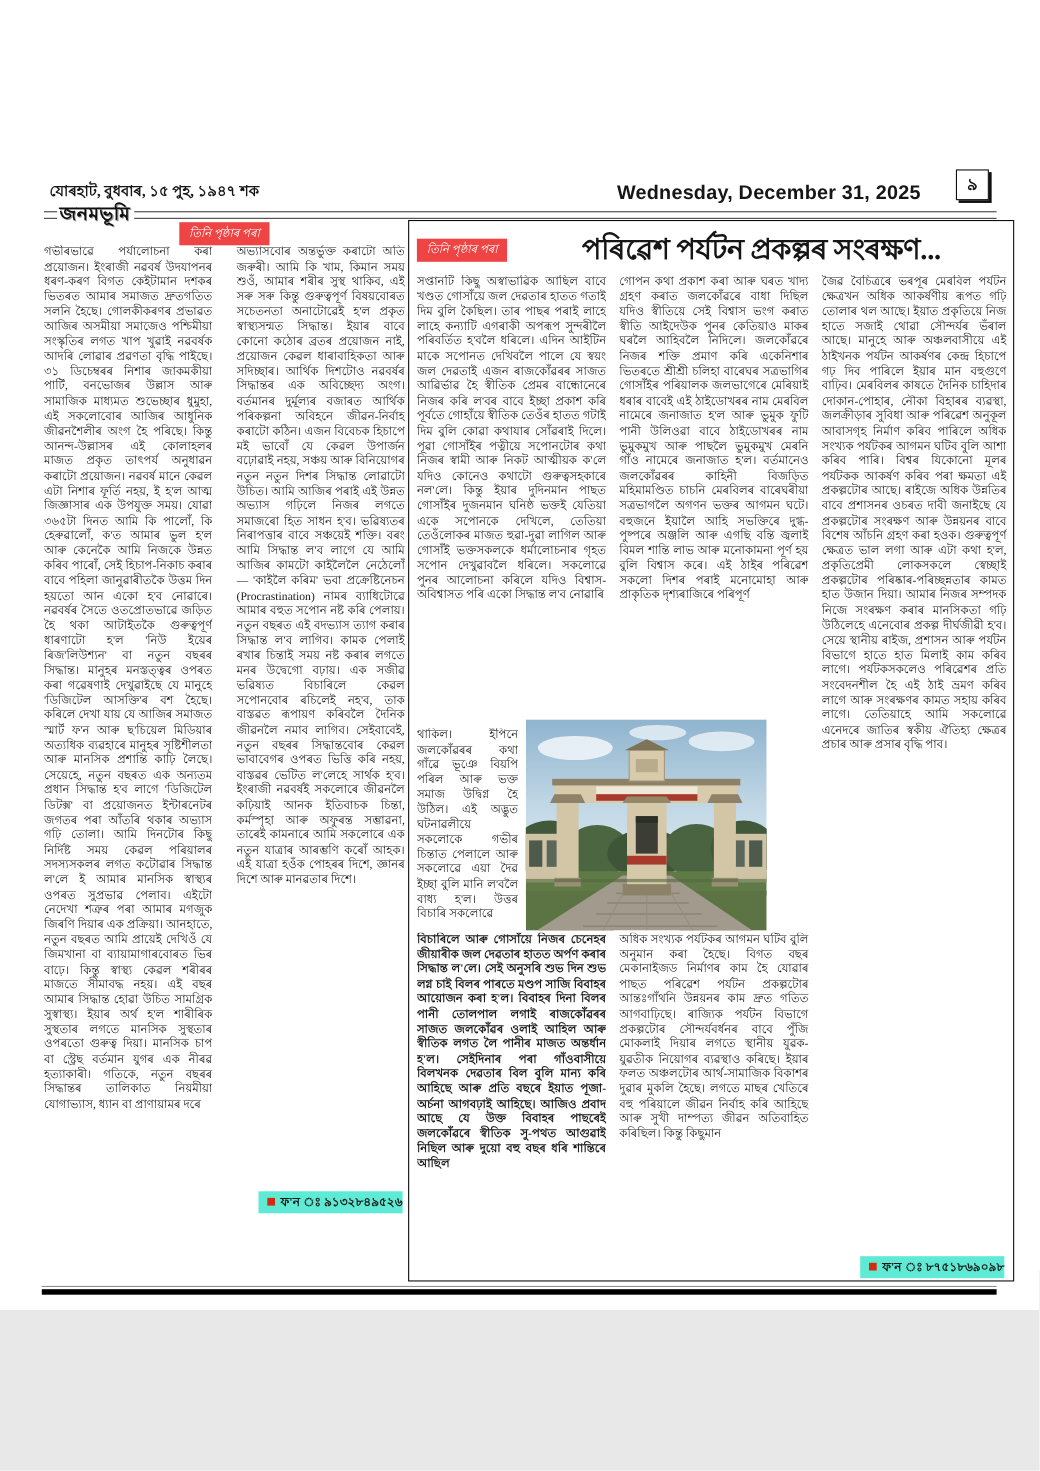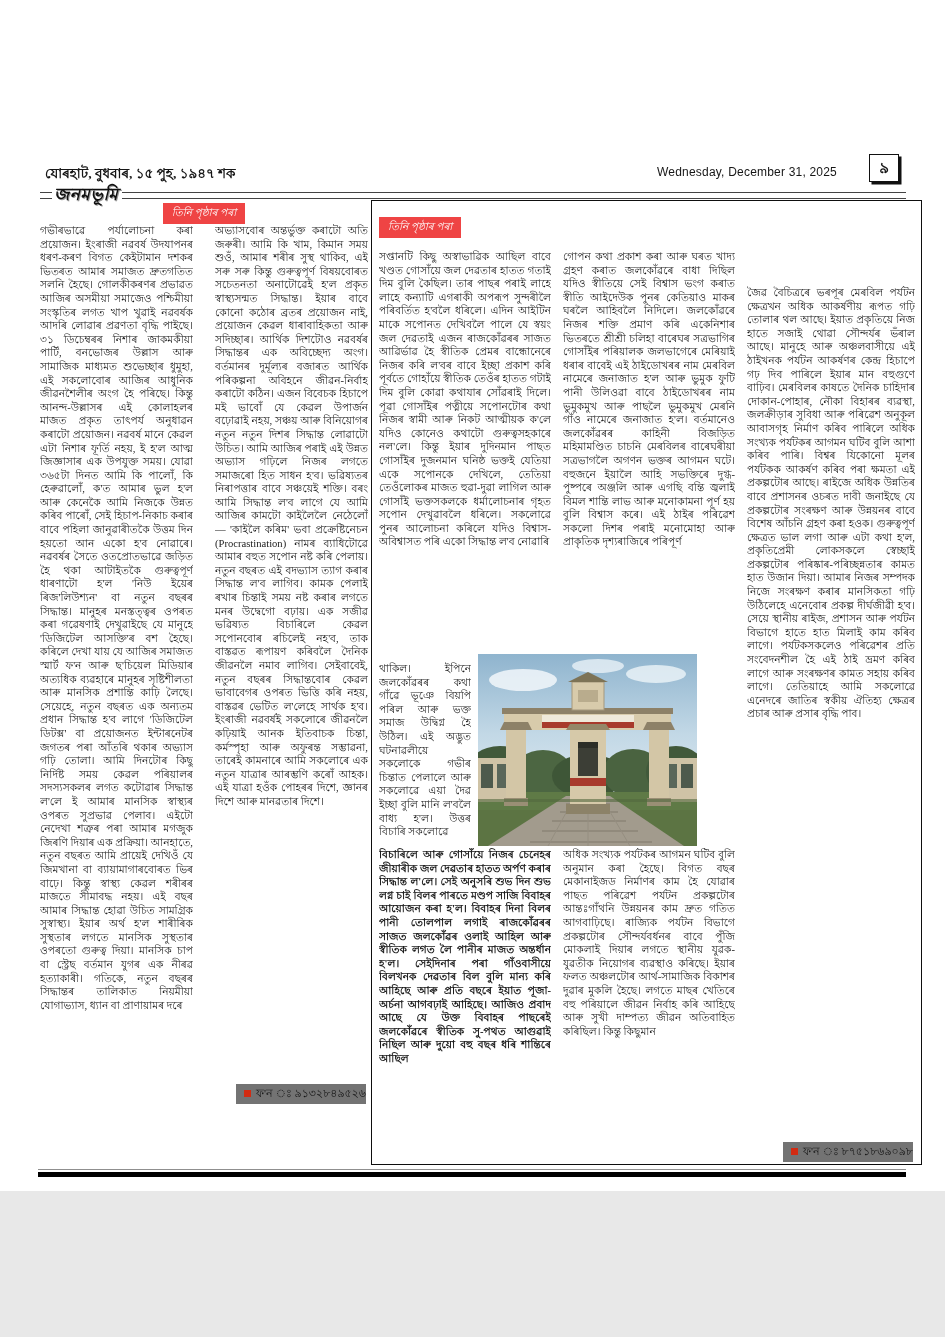--- a/index.html
+++ b/index.html
@@ -2,37 +2,37 @@
 <html><head>
 <meta charset="utf-8">
 <style>
   html,body{margin:0;padding:0;background:#e8e8e8;}
   .sheet{position:relative;width:945px;height:1191px;background:#ffffff;margin:0 auto;overflow:hidden;
          font-family:"Liberation Serif","DejaVu Serif",serif;color:#161616;}
   
   .dateline{position:absolute;left:45px;top:160px;width:860px;height:26px;}
   .dl-left{position:absolute;left:0;top:3px;font-weight:bold;font-size:13.5px;}
   .dl-date{position:absolute;right:68px;top:5px;font-family:"Liberation Sans","DejaVu Sans",sans-serif;
-           font-weight:normal;font-size:12px;letter-spacing:.2px;}
+           font-weight:bold;font-size:18px;letter-spacing:.2px;}
   .pagenum-box{position:absolute;right:6px;top:-6px;width:28px;height:26px;border:1.5px solid #111;
                box-shadow:2.5px 2.5px 0 #111;display:flex;align-items:center;justify-content:center;
                font-weight:bold;font-size:15px;background:#fff;}
   
   .masthead-row{position:absolute;left:40px;top:186px;width:866px;height:18px;display:flex;align-items:center;}
   .dbl{height:5px;border-top:1.6px solid #444;border-bottom:1.6px solid #444;}
   .seg{width:12px;margin-right:2px;}
   .grow{flex:1 1 auto;margin-left:4px;}
-  .masthead{font-weight:bold;font-style:italic;font-size:17px;letter-spacing:.5px;color:#101010;
+  .masthead{font-weight:bold;font-size:17px;letter-spacing:.5px;color:#101010;
             text-shadow:1px 1px 0 #9a9a9a;}
   
   .btxt{font-size:10.6px;line-height:13.6px;text-align:justify;overflow:hidden;color:#1b1b1b;}
   .kicker{background:#ef4444;color:#fff;font-style:italic;font-size:10.5px;padding:2px 9px;
           display:inline-block;white-space:nowrap;}
-  .phone-line{position:absolute;right:2px;bottom:0;background:#737373;padding:1px 0 0 8px;
-              font-weight:normal;font-size:11px;white-space:nowrap;}
+  .phone-line{position:absolute;right:2px;bottom:0;background:#5eead4;padding:1px 0 0 8px;
+              font-weight:bold;font-size:11px;white-space:nowrap;}
   .redsq{display:inline-block;width:7px;height:7px;background:#d22b12;margin-right:5px;}
   
   .left-article{position:absolute;left:40px;top:202px;width:328px;height:964px;}
   .la-kickwrap{text-align:center;}
   .la-head{margin:1px 0 7px 0;text-align:center;font-size:30px;line-height:34px;font-weight:bold;
            letter-spacing:-.5px;}
   .la-cols{display:flex;gap:22px;height:880px;}
   .la-col{flex:1 1 0;position:relative;}
   .la-col .btxt{height:100%;}
   
@@ -41,21 +41,21 @@
   .ra-header{display:flex;align-items:center;gap:9px;height:42px;}
   .ra-head{flex:1;text-align:center;font-size:26px;line-height:30px;font-weight:bold;margin:0;letter-spacing:-.3px;}
   .ra-body{position:relative;height:912px;margin-top:2px;}
   .blk{position:absolute;}
   .c1t{left:0;top:0;width:172px;height:402px;}
   .c1s{left:0;top:412px;width:92px;height:196px;}
   .c1b{left:0;top:598px;width:172px;height:314px;font-weight:bold;}
   .c2t{left:184px;top:0;width:172px;height:402px;}
   .c2b{left:184px;top:598px;width:172px;height:314px;}
   .c3 {left:368px;top:0;width:168px;height:912px;position:absolute;}
-  .c3 .btxt{height:100%;margin-top:36px;}
+  .c3 .btxt{height:100%;}
   .photo{position:absolute;left:99px;top:404px;width:219px;height:192px;}
   
   .bottom-rule-thin{position:absolute;left:38px;top:1169px;width:868px;height:0;border-top:1.4px solid #8f8f8f;}
   .bottom-rule-thick{position:absolute;left:38px;top:1172px;width:868px;height:4.5px;background:#000;}
 </style>
 </head>
 <body>
 
 <div class="sheet">
 
@@ -86,20 +86,21 @@
         <div class="phone-line">
           <span class="redsq"></span><span>ফ'ন ঃ ৯১৩২৮৪৯৫২৬</span>
         </div>
       </div>
     </div>
   </div>
 
   <div class="right-article">
     <div class="ra-header">
       <span class="kicker">তিনি পৃষ্ঠাৰ পৰা</span>
+      <div class="ra-head">পৰিৱেশ পৰ্যটন প্ৰকল্পৰ সংৰক্ষণ...</div>
     </div>
     <div class="ra-body">
       <div class="blk c1t btxt">সপ্তানটি কিছু অস্বাভাৱিক আছিল বাবে খণ্ডত গোসাঁয়ে জল দেৱতাৰ হাতত গতাই দিম বুলি কৈছিল। তাৰ পাছৰ পৰাই লাহে লাহে কন্যাটি এগৰাকী অপৰূপ সুন্দৰীলৈ পৰিবৰ্তিত হ'বলৈ ধৰিলে। এদিন আইটিন মাকে সপোনত দেখিবলৈ পালে যে স্বয়ং জল দেৱতাই এজন ৰাজকোঁৱৰৰ সাজত আৱিৰ্ভাৱ হৈ স্বীতিক প্ৰেমৰ বান্ধোনেৰে নিজৰ কৰি ল'বৰ বাবে ইচ্ছা প্ৰকাশ কৰি পূৰ্বতে গোহাঁয়ে স্বীতিক তেওঁৰ হাতত গটাই দিম বুলি কোৱা কথাযাৰ সোঁৱৰাই দিলে। পূৱা গোসাঁইৰ পত্নীয়ে সপোনটোৰ কথা নিজৰ স্বামী আৰু নিকট আত্মীয়ক ক'লে যদিও কোনেও কথাটো গুৰুত্বসহকাৰে নল'লে। কিন্তু ইয়াৰ দুদিনমান পাছত গোসাঁইৰ দুজনমান ঘনিষ্ঠ ভক্তই যেতিয়া একে সপোনকে দেখিলে, তেতিয়া তেওঁলোকৰ মাজত হুৱা-দুৱা লাগিল আৰু গোসাঁই ভক্তসকলকে ধৰ্মালোচনাৰ গৃহত সপোন দেখুৱাবলৈ ধৰিলে। সকলোৱে পুনৰ আলোচনা কৰিলে যদিও বিশ্বাস-অবিশ্বাসত পৰি একো সিদ্ধান্ত ল'ব নোৱাৰি</div>
       <div class="blk c1s btxt">থাকিল। ইপিনে জলকোঁৱৰৰ কথা গাঁৱে ভূঞে বিয়পি পৰিল আৰু ভক্ত সমাজ উদ্বিগ্ন হৈ উঠিল। এই অদ্ভুত ঘটনাৱলীয়ে সকলোকে গভীৰ চিন্তাত পেলালে আৰু সকলোৱে এয়া দৈৱ ইচ্ছা বুলি মানি ল'বলৈ বাধ্য হ'ল। উত্তৰ বিচাৰি সকলোৱে</div>
       <div class="blk c1b btxt">বিচাৰিলে আৰু গোসাঁয়ে নিজৰ চেনেহৰ জীয়াৰীক জল দেৱতাৰ হাতত অৰ্পণ কৰাৰ সিদ্ধান্ত ল'লে। সেই অনুসৰি শুভ দিন শুভ লগ্ন চাই বিলৰ পাৰতে মণ্ডপ সাজি বিবাহৰ আয়োজন কৰা হ'ল। বিবাহৰ দিনা বিলৰ পানী তোলপাল লগাই ৰাজকোঁৱৰৰ সাজত জলকোঁৱৰ ওলাই আহিল আৰু স্বীতিক লগত লৈ পানীৰ মাজত অন্তৰ্ধান হ'ল। সেইদিনাৰ পৰা গাঁওবাসীয়ে বিলখনক দেৱতাৰ বিল বুলি মান্য কৰি আহিছে আৰু প্ৰতি বছৰে ইয়াত পূজা-অৰ্চনা আগবঢ়াই আহিছে। আজিও প্ৰবাদ আছে যে উক্ত বিবাহৰ পাছৰেই জলকোঁৱৰে স্বীতিক সু-পথত আগুৱাই নিছিল আৰু দুয়ো বহু বছৰ ধৰি শান্তিৰে আছিল</div>
       <div class="blk c2t btxt">গোপন কথা প্ৰকাশ কৰা আৰু ঘৰত খাদ্য গ্ৰহণ কৰাত জলকোঁৱৰে বাধা দিছিল যদিও স্বীতিয়ে সেই বিশ্বাস ভংগ কৰাত স্বীতি আইদেউক পুনৰ কেতিয়াও মাকৰ ঘৰলৈ আহিবলৈ নিদিলে। জলকোঁৱৰে নিজৰ শক্তি প্ৰমাণ কৰি একেনিশাৰ ভিতৰতে শ্ৰীশ্ৰী চলিহা বাৰেঘৰ সত্ৰভাগিৰ গোসাঁইৰ পৰিয়ালক জলভাগেৰে মেৰিয়াই ধৰাৰ বাবেই এই ঠাইডোখৰৰ নাম মেৰবিল নামেৰে জনাজাত হ'ল আৰু ভুমুক ফুটি পানী উলিওৱা বাবে ঠাইডোখৰৰ নাম ভুমুকমুখ আৰু পাছলৈ ভুমুকমুখ মেৰনি গাঁও নামেৰে জনাজাত হ'ল। বৰ্তমানেও জলকোঁৱৰৰ কাহিনী বিজড়িত মহিমামণ্ডিত চাচনি মেৰবিলৰ বাৰেঘৰীয়া সত্ৰভাগলৈ অগণন ভক্তৰ আগমন ঘটে। বহুজনে ইয়ালৈ আহি সভক্তিৰে দুগ্ধ-পুষ্পৰে অঞ্জলি আৰু এগছি বন্তি জ্বলাই বিমল শান্তি লাভ আৰু মনোকামনা পূৰ্ণ হয় বুলি বিশ্বাস কৰে। এই ঠাইৰ পৰিৱেশ সকলো দিশৰ পৰাই মনোমোহা আৰু প্ৰাকৃতিক দৃশ্যৰাজিৰে পৰিপূৰ্ণ</div>
       <div class="blk c2b btxt">অধিক সংখ্যক পৰ্যটকৰ আগমন ঘটিব বুলি অনুমান কৰা হৈছে। বিগত বছৰ মেকানাইজড নিৰ্মাণৰ কাম হৈ যোৱাৰ পাছত পৰিৱেশ পৰ্যটন প্ৰকল্পটোৰ আন্তঃগাঁথনি উন্নয়নৰ কাম দ্ৰুত গতিত আগবাঢ়িছে। ৰাজ্যিক পৰ্যটন বিভাগে প্ৰকল্পটোৰ সৌন্দৰ্যবৰ্ধনৰ বাবে পুঁজি মোকলাই দিয়াৰ লগতে স্থানীয় যুৱক-যুৱতীক নিয়োগৰ ব্যৱস্থাও কৰিছে। ইয়াৰ ফলত অঞ্চলটোৰ আৰ্থ-সামাজিক বিকাশৰ দুৱাৰ মুকলি হৈছে। লগতে মাছৰ খেতিৰে বহু পৰিয়ালে জীৱন নিৰ্বাহ কৰি আহিছে আৰু সুখী দাম্পত্য জীৱন অতিবাহিত কৰিছিল। কিন্তু কিছুমান</div>
       <div class="c3">
         <div class="btxt">জৈৱ বৈচিত্ৰৰে ভৰপূৰ মেৰবিল পৰ্যটন ক্ষেত্ৰখন অধিক আকৰ্ষণীয় ৰূপত গঢ়ি তোলাৰ থল আছে। ইয়াত প্ৰকৃতিয়ে নিজ হাতে সজাই থোৱা সৌন্দৰ্যৰ ভঁৰাল আছে। মানুহে আৰু অঞ্চলবাসীয়ে এই ঠাইখনক পৰ্যটন আকৰ্ষণৰ কেন্দ্ৰ হিচাপে গঢ় দিব পাৰিলে ইয়াৰ মান বহুগুণে বাঢ়িব। মেৰবিলৰ কাষতে দৈনিক চাহিদাৰ দোকান-পোহাৰ, নৌকা বিহাৰৰ ব্যৱস্থা, জলক্ৰীড়াৰ সুবিধা আৰু পৰিৱেশ অনুকূল আবাসগৃহ নিৰ্মাণ কৰিব পাৰিলে অধিক সংখ্যক পৰ্যটকৰ আগমন ঘটিব বুলি আশা কৰিব পাৰি। বিশ্বৰ যিকোনো মূলৰ পৰ্যটকক আকৰ্ষণ কৰিব পৰা ক্ষমতা এই প্ৰকল্পটোৰ আছে। ৰাইজে অধিক উন্নতিৰ বাবে প্ৰশাসনৰ ওচৰত দাবী জনাইছে যে প্ৰকল্পটোৰ সংৰক্ষণ আৰু উন্নয়নৰ বাবে বিশেষ আঁচনি গ্ৰহণ কৰা হওক। গুৰুত্বপূৰ্ণ ক্ষেত্ৰত ভাল লগা আৰু এটা কথা হ'ল, প্ৰকৃতিপ্ৰেমী লোকসকলে স্বেচ্ছাই প্ৰকল্পটোৰ পৰিষ্কাৰ-পৰিচ্ছন্নতাৰ কামত হাত উজান দিয়া। আমাৰ নিজৰ সম্পদক নিজে সংৰক্ষণ কৰাৰ মানসিকতা গঢ়ি উঠিলেহে এনেবোৰ প্ৰকল্প দীৰ্ঘজীৱী হ'ব। সেয়ে স্থানীয় ৰাইজ, প্ৰশাসন আৰু পৰ্যটন বিভাগে হাতে হাত মিলাই কাম কৰিব লাগে। পৰ্যটকসকলেও পৰিৱেশৰ প্ৰতি সংবেদনশীল হৈ এই ঠাই ভ্ৰমণ কৰিব লাগে আৰু সংৰক্ষণৰ কামত সহায় কৰিব লাগে। তেতিয়াহে আমি সকলোৱে এনেদৰে জাতিৰ স্বকীয় ঐতিহ্য ক্ষেত্ৰৰ প্ৰচাৰ আৰু প্ৰসাৰ বৃদ্ধি পাব।</div>
         <div class="phone-line">

